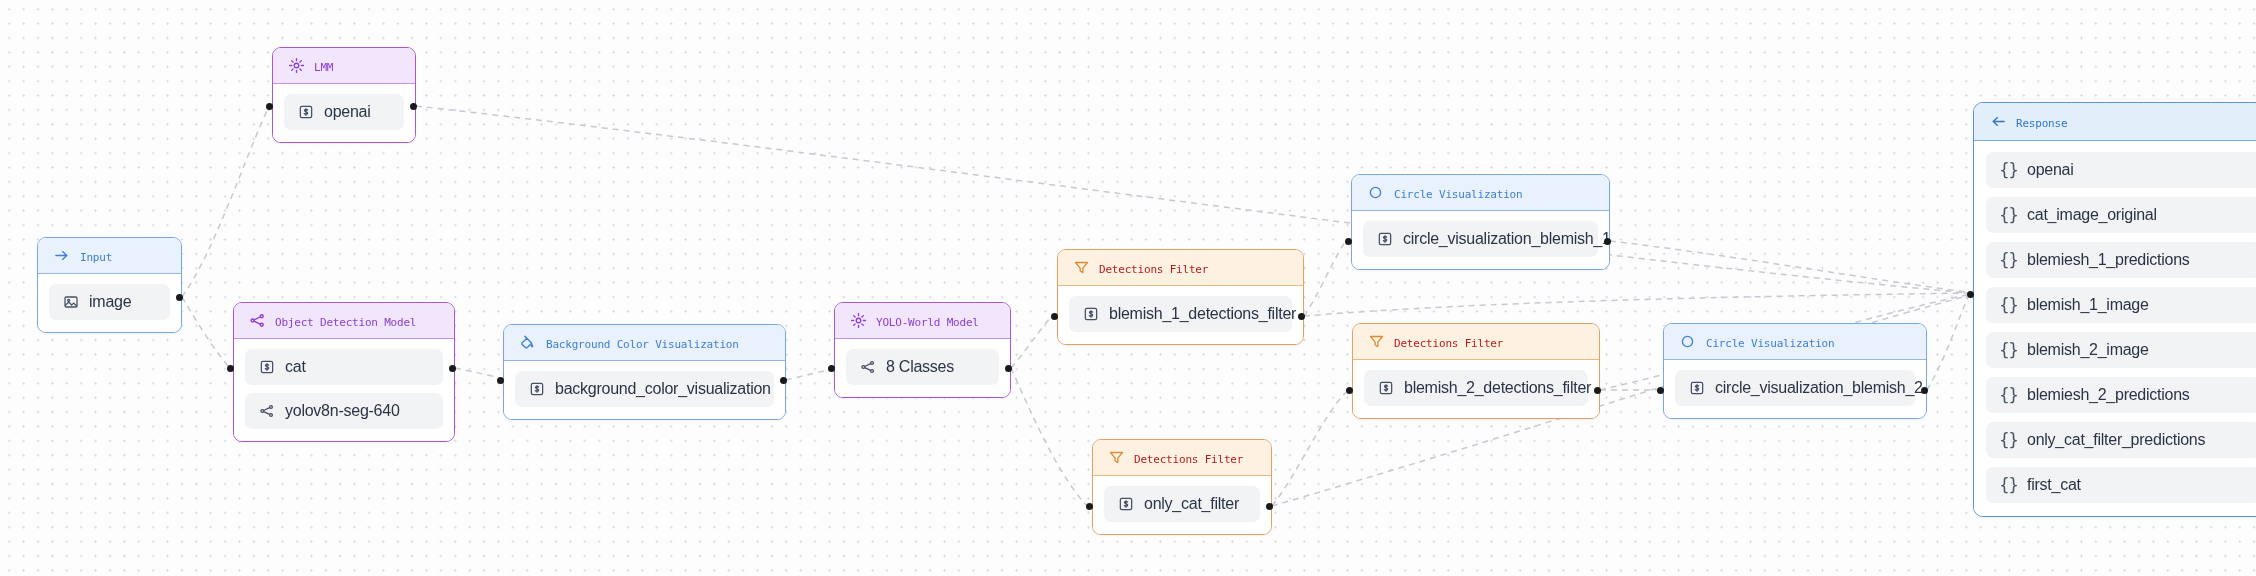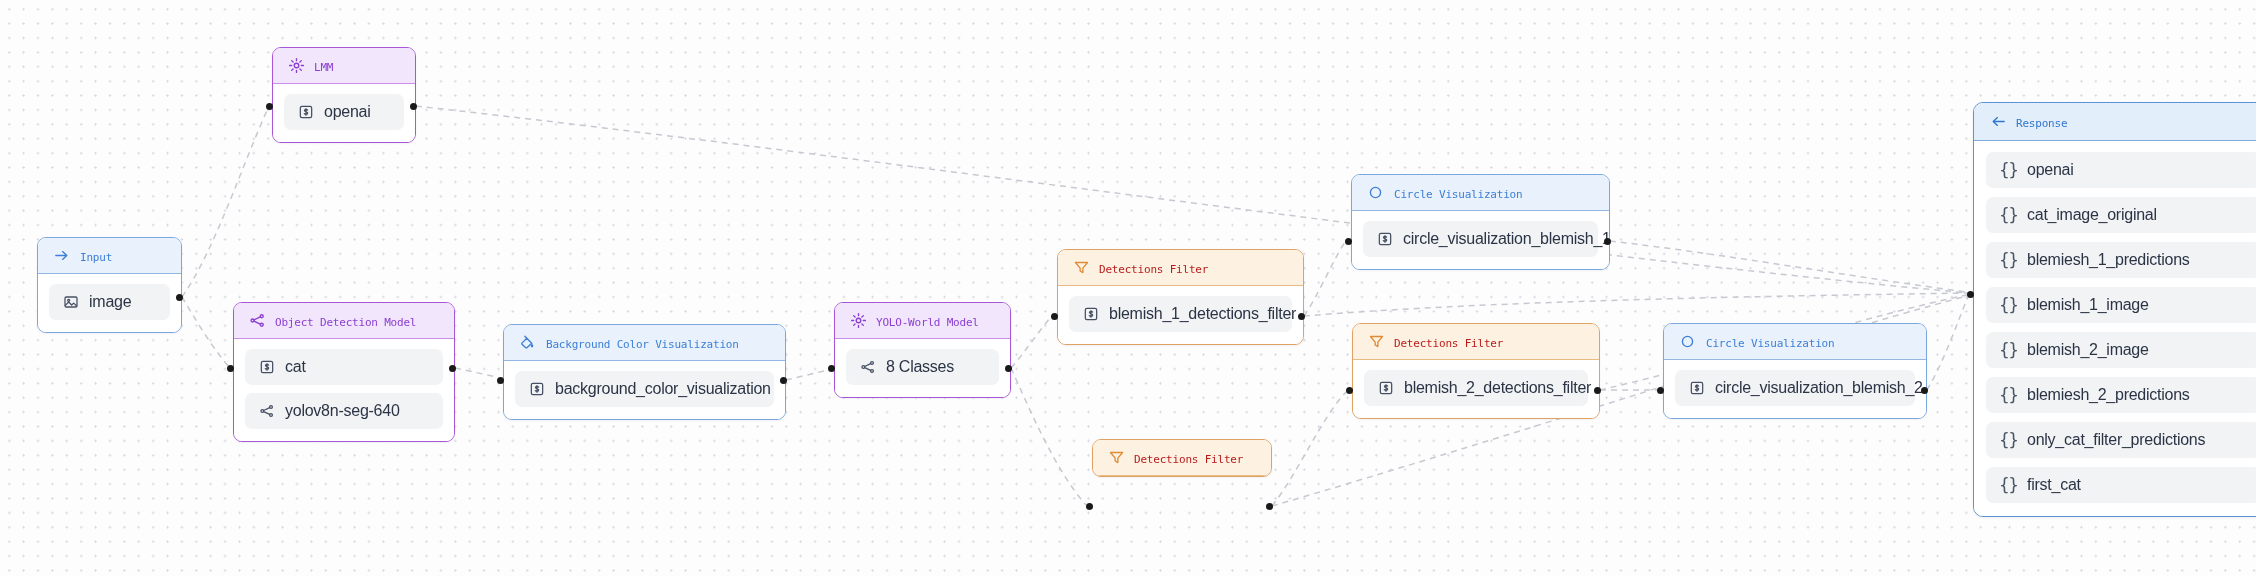--- a/index.html
+++ b/index.html
@@ -395,20 +395,31 @@
       </div>
     </div>
     <div class="node theme-orange" style="left: 1092px; top: 439px; width: 180px;">
       <div class="node-header">
         <span class="hdr-icon">
           <svg width="17" height="17" viewBox="0 0 24 24" fill="none" stroke="currentColor" stroke-width="1.9" stroke-linecap="round" stroke-linejoin="round">
             <path d="M3.5 5h17l-6.6 7.8v6.4l-3.8-2.2v-4.2z"></path>
           </svg>
         </span>
         <span>Detections Filter</span>
+      </div>
+      <div class="node-body">
+        <div class="row">
+          <span class="row-icon">
+            <svg width="16" height="16" viewBox="0 0 24 24" fill="none" stroke="currentColor" stroke-width="1.9" stroke-linecap="round" stroke-linejoin="round">
+              <rect x="3.5" y="3.5" width="17" height="17" rx="2.4"></rect>
+              <path d="M12 7v10M14.4 9.1c-.5-.7-1.4-1-2.4-1-1.3 0-2.3.7-2.3 1.8 0 2.4 4.8 1.2 4.8 3.7 0 1.2-1.1 1.9-2.5 1.9-1.1 0-2-.4-2.5-1.1"></path>
+            </svg>
+          </span>
+          <span>only_cat_filter</span>
+        </div>
       </div>
     </div>
     <div id="response-panel" style="left: 1973px; top: 102px; width: 300px;">
       <div class="node-header">
         <span class="hdr-icon">
           <svg width="17" height="17" viewBox="0 0 24 24" fill="none" stroke="currentColor" stroke-width="1.9" stroke-linecap="round" stroke-linejoin="round">
             <path d="M20 12H5M10.5 6.5L4.5 12l6 5.5"></path>
           </svg>
         </span>
         <span>Response</span>

